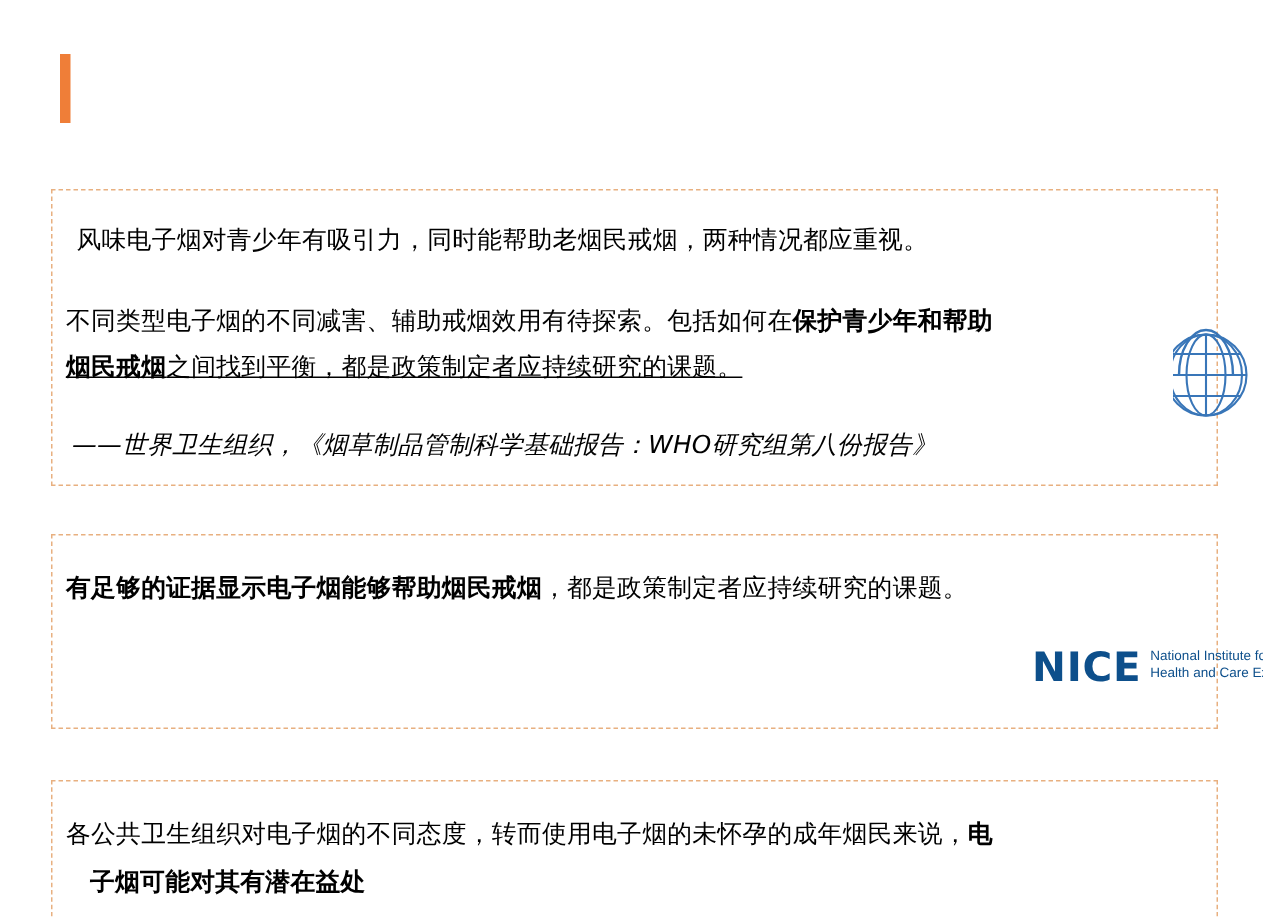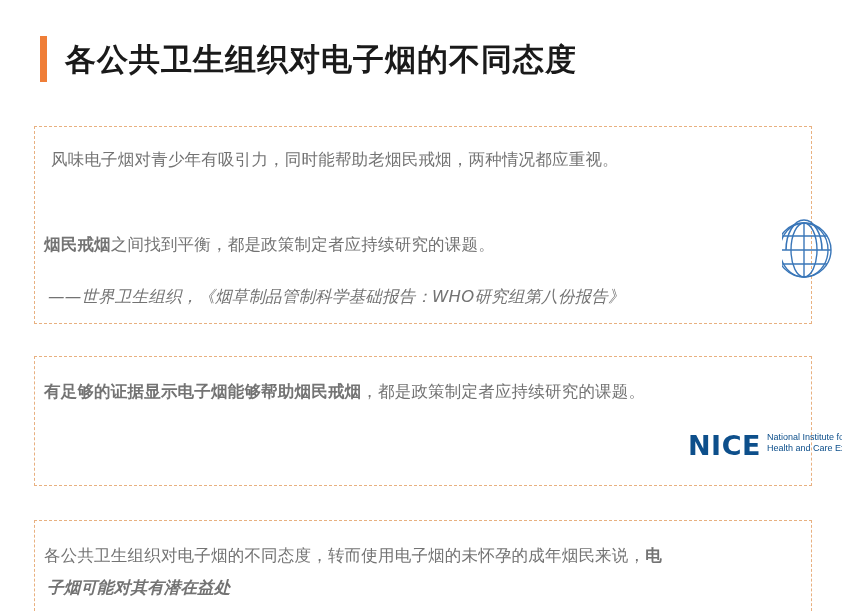--- a/index.html
+++ b/index.html
@@ -57,41 +57,41 @@
     box-sizing: border-box;
     background: #ffffff;
   }
   .qb1 { top: 126px; height: 198px; }
   .qb2 { top: 356px; height: 130px; }
   .qb3 { top: 520px; height: 91px; border-bottom: none; }
 
   .qline {
     position: absolute;
     font-family: "DejaVu Sans", "Liberation Sans", sans-serif;
-    color: #737373;
+    color: #000000;
     font-size: 16.5px;
     line-height: 30px;
     letter-spacing: 0.2px;
   }
   .qline.bold { font-weight: bold; }
   .qline b { font-weight: bold; }
 
   
   .b1l1 { left: 16px; top: 18px; width: 740px; }
   .b1l2 { left: 9px; top: 72px; width: 760px; }
-  .b1l3 { left: 9px; top: 103px; width: 760px; }
+  .b1l3 { left: 9px; top: 103px; width: 760px; text-decoration: underline; }
   .b1l4 { left: 13px; top: 155px; width: 740px; }
 
   
   .b2l1 { left: 9px; top: 20px; width: 760px; }
   .b2l2 { left: 13px; top: 80px; width: 600px; }
 
   
   .b3l1 { left: 9px; top: 20px; width: 770px; }
-  .b3l2 { left: 12px; top: 52px; width: 770px; font-style: italic; }
+  .b3l2 { left: 25px; top: 52px; width: 770px; }
 
   .small-caps-who {
     font-family: "DejaVu Sans", "Liberation Sans", sans-serif;
     font-style: italic;
   }
 
   
   .who-logo {
     position: absolute;
     right: 0px;
@@ -132,25 +132,25 @@
 
   
 </style>
 </head>
 <body>
 
 <div class="page">
 
   <div class="title-row">
     <div class="title-bar"></div>
-    <div class="title-text">各公共卫生组织对电子烟的不同态度</div>
   </div>
 
   <div class="quote-block qb1">
     <div class="qline b1l1">风味电子烟对青少年有吸引力，同时能帮助老烟民戒烟，两种情况都应重视。</div>
+    <div class="qline b1l2"><span>不同类型电子烟的不同减害、辅助戒烟效用有待探索。包括如何在</span><b>保护青少年和帮助</b></div>
     <div class="qline b1l3"><b>烟民戒烟</b><span>之间找到平衡，都是政策制定者应持续研究的课题。</span></div>
     <div class="qline b1l4 small-caps-who">——世界卫生组织，《烟草制品管制科学基础报告：WHO研究组第八份报告》</div>
   </div>
 
   <div class="who-logo">
     <svg width="60" height="70" viewBox="0 0 60 70" xmlns="http://www.w3.org/2000/svg">
       <g stroke="#2f6fb5" stroke-width="1.4" fill="none">
         <circle cx="22" cy="34" r="27"></circle>
         <ellipse cx="22" cy="34" rx="13" ry="27"></ellipse>
         <ellipse cx="22" cy="34" rx="24" ry="27"></ellipse>

